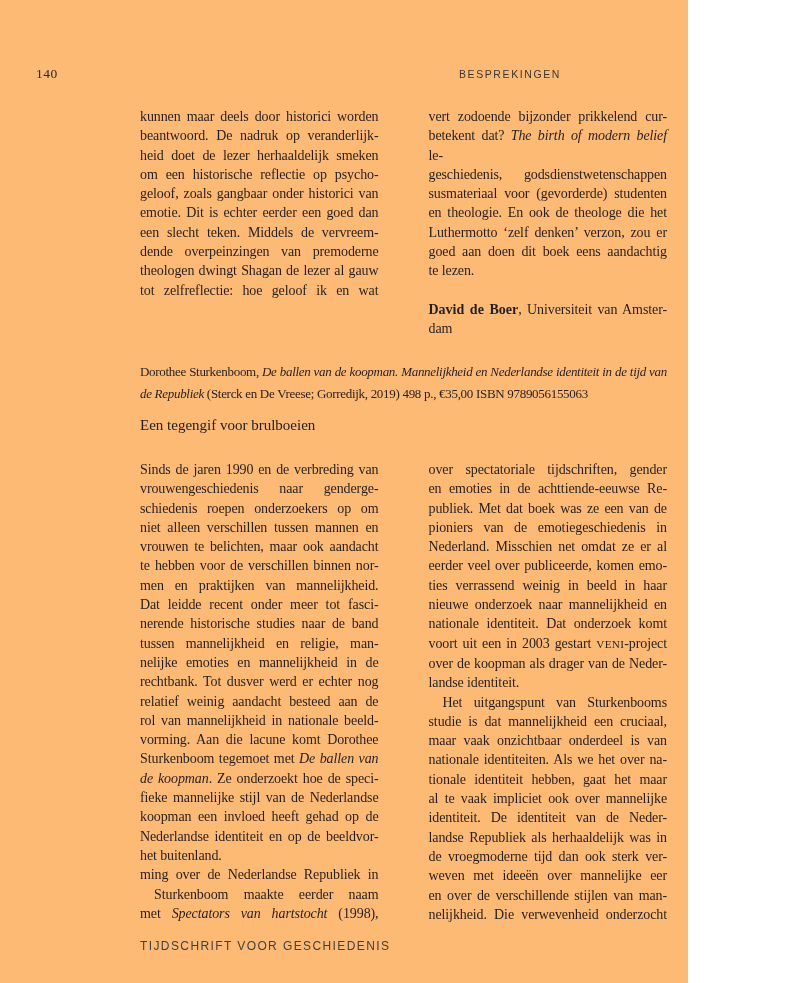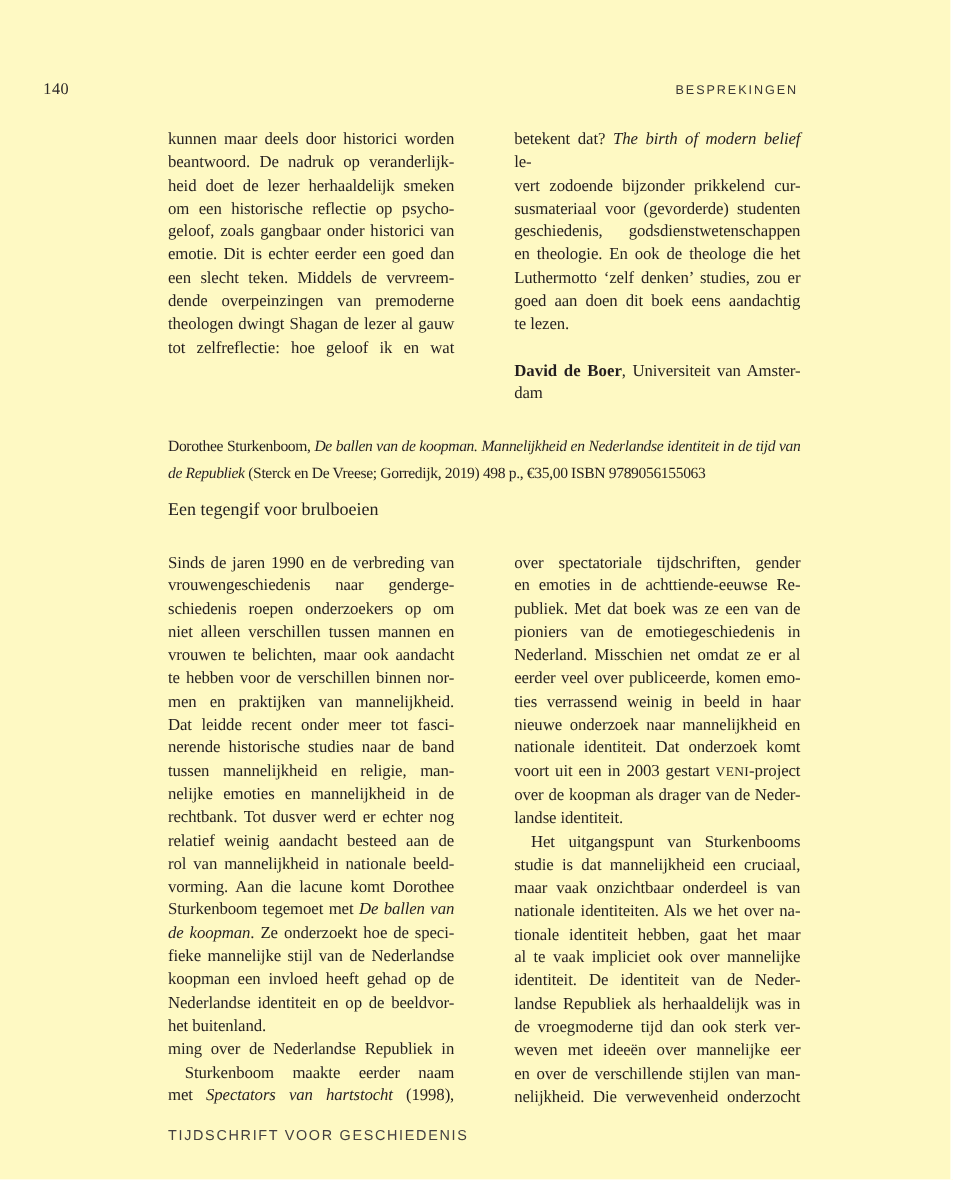--- a/index.html
+++ b/index.html
@@ -1,20 +1,20 @@
 <!DOCTYPE html>
 <html><head>
 <meta charset="utf-8">
 <style>
   html, body { margin: 0; padding: 0; background: #ffffff; }
   .page {
     position: relative;
-    width: 792px;
+    width: 688px;
     height: 983px;
-    background: #fef9c3;
+    background: #fdba74;
     font-family: "Liberation Serif", "DejaVu Serif", serif;
     font-size: 14px;
     color: #241f20;
     letter-spacing: -0.1px;
     overflow: hidden;
   }
   
   .running-head {
     position: absolute;
     left: 36px;
@@ -103,26 +103,26 @@
         <div class="line">om een historische reflectie op psycho-</div>
         <div class="line">geloof, zoals gangbaar onder historici van</div>
         <div class="line">emotie. Dit is echter eerder een goed dan</div>
         <div class="line">een slecht teken. Middels de vervreem-</div>
         <div class="line">dende overpeinzingen van premoderne</div>
         <div class="line">theologen dwingt Shagan de lezer al gauw</div>
         <div class="line">tot zelfreflectie: hoe geloof ik en wat</div>
       </div>
     <div class="col">
       <div>
+          <div class="line">vert zodoende bijzonder prikkelend cur-</div>
           <div class="line">betekent dat? <i>The birth of modern belief</i> le-</div>
-          <div class="line">vert zodoende bijzonder prikkelend cur-</div>
+          <div class="line">geschiedenis, godsdienstwetenschappen</div>
           <div class="line">susmateriaal voor (gevorderde) studenten</div>
-          <div class="line">geschiedenis, godsdienstwetenschappen</div>
           <div class="line">en theologie. En ook de theologe die het</div>
-          <div class="line">Luthermotto ‘zelf denken’ studies, zou er</div>
+          <div class="line">Luthermotto ‘zelf denken’ verzon, zou er</div>
           <div class="line">goed aan doen dit boek eens aandachtig</div>
           <div class="line last">te lezen.</div>
         </div>
       <div class="signature">
           <div class="line"><b>David de Boer</b>, Universiteit van Amster-</div>
           <div class="line last">dam</div>
         </div>
     </div>
   </section>
 

